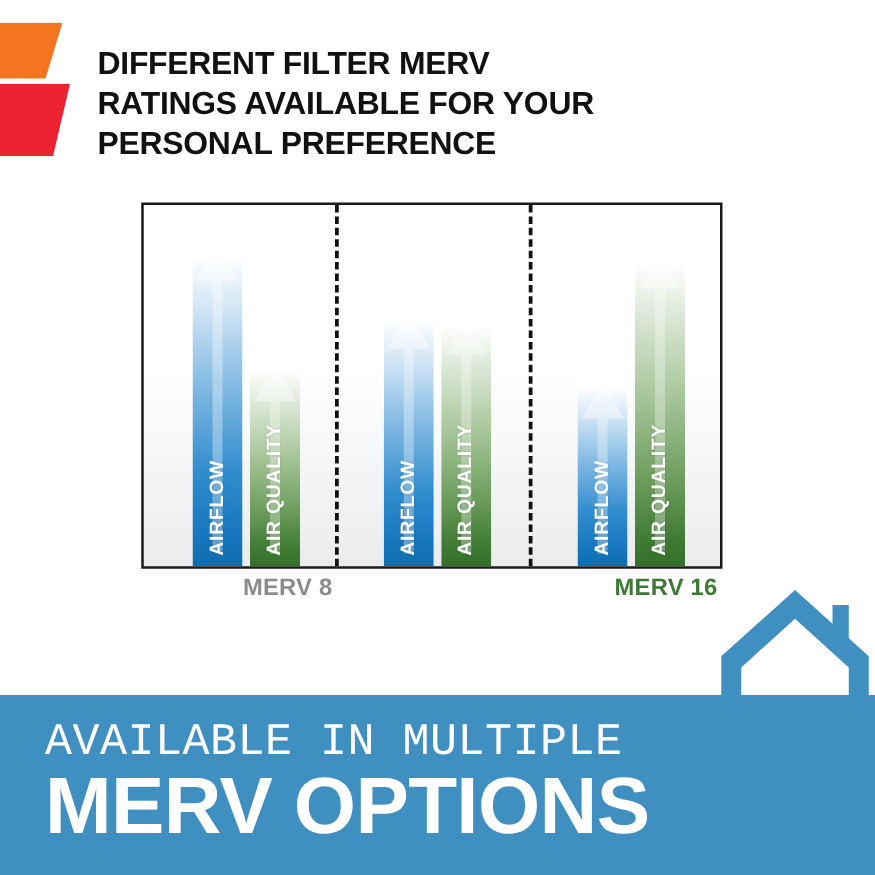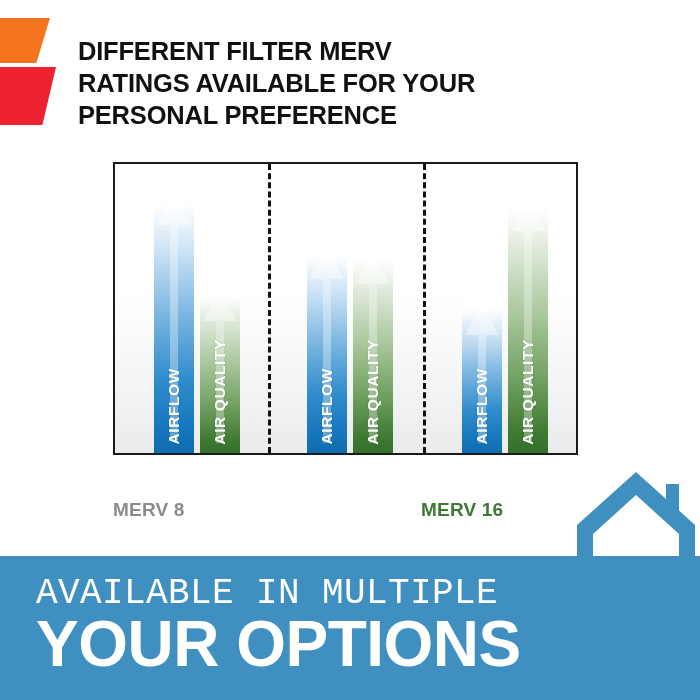--- a/index.html
+++ b/index.html
@@ -90,22 +90,21 @@
     font-family:"Liberation Sans", sans-serif;
     white-space:nowrap;
     text-shadow:0 0 2px rgba(0,0,0,0.18);
   }
 
   
   .merv-label{
     position:absolute;top:460px;
     font-size:19px;font-weight:bold;letter-spacing:0.2px;
     font-family:"Liberation Sans", sans-serif;
-    text-align:left;
-    margin-top:39px;
+    text-align:right;
   }
 
   
   .banner{
     position:absolute;left:0;right:0;top:556px;bottom:0;
     background:#3f8fc0;
   }
   .house-icon{position:absolute;left:573px;top:468px;width:127px;height:92px;}
   .banner-line1{
     position:absolute;left:36px;top:573px;
@@ -212,15 +211,15 @@
 
   <div class="merv-label" style="left:113px;width:153px;color:#8C8C8C;">MERV 8</div>
   <div class="merv-label" style="left:421px;width:153px;color:#3C7A33;">MERV 16</div>
 
   <svg class="house-icon" viewBox="0 0 127 92">
     <path d="M4 92 L4 57 L63 4 L93 31 L93 16 L106 16 L106 42.5 L122 57 L122 92 L106 92 L106 66 L63 27 L20 66 L20 92 Z" fill="#3F8FC0"></path>
   </svg>
 
   <div class="banner"></div>
   <div class="banner-line1">AVAILABLE IN MULTIPLE</div>
-  <div class="banner-line2">YOUR OPTIONS</div>
+  <div class="banner-line2">MERV OPTIONS</div>
 
 </div>
 
 </body></html>

